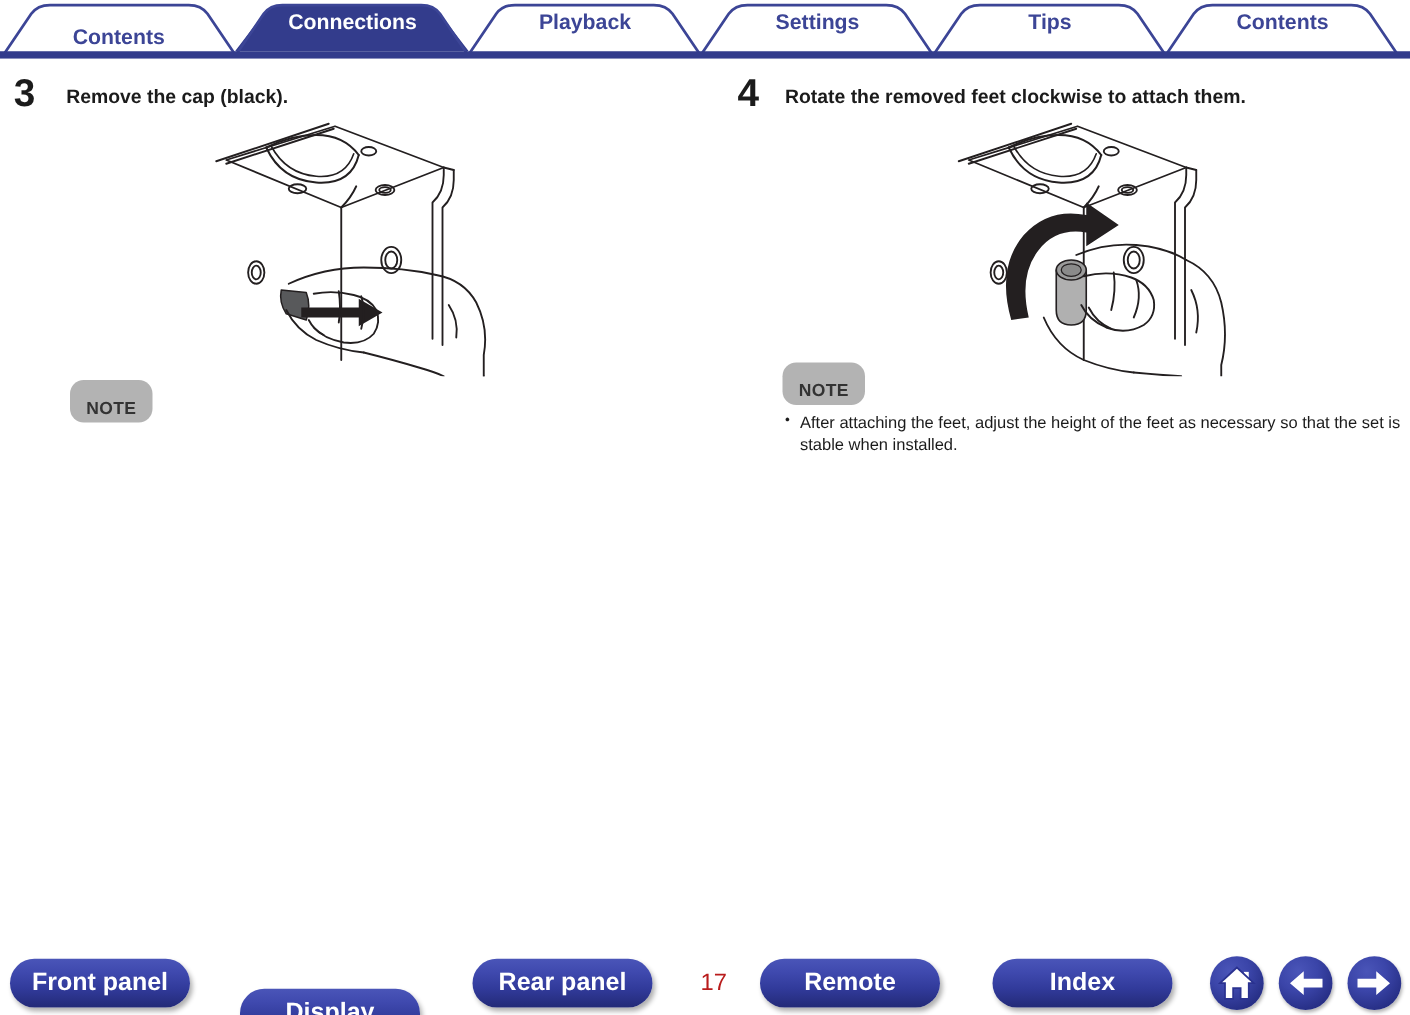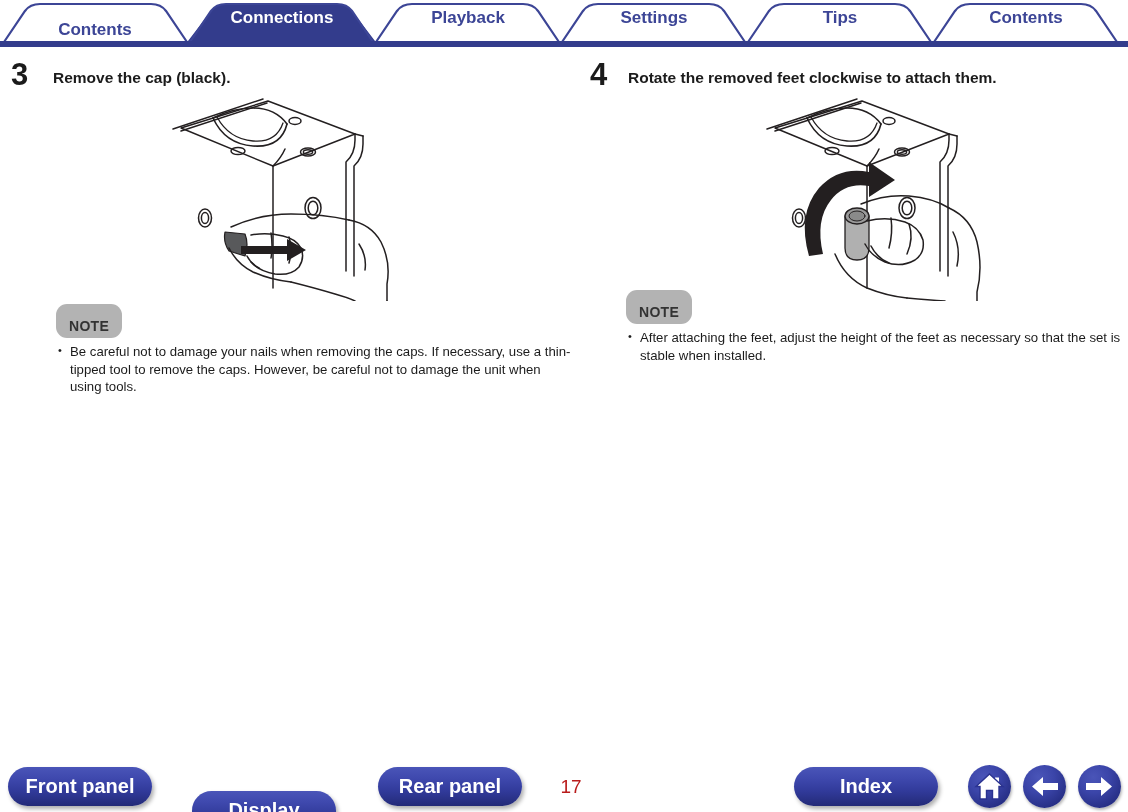--- a/index.html
+++ b/index.html
@@ -246,23 +246,20 @@
         <path d="M 128 186 Q 152 192 172 198 Q 186 202 192 205"></path>
         <path d="M 196 148 Q 204 160 202 174"></path>
 
         <path d="M 224 205 L 224 205"></path>
       </g>
     </svg>
   </div>
 
   <div class="note-block" id="note-left">
     <span class="note-badge">NOTE</span>
-    <ul class="note-list">
-      <li>Be careful not to damage your nails when removing the caps. If necessary, use a thin-tipped tool to remove the caps. However, be careful not to damage the unit when using tools.</li>
-    </ul>
   </div>
 </div>
 
 <div class="column" id="col-right">
 
   <div class="step-head">
     <div class="step-num">4</div>
     <div class="step-title">Rotate the removed feet clockwise to attach them.</div>
   </div>
 
@@ -323,20 +320,21 @@
 </div>
 
 <div id="bottombar">
 
   <div class="pill" style="left:8px;  width:144px;">Front panel</div>
   <div class="pill" style="left:192px; width:144px;margin-top:24px;">Display</div>
   <div class="pill" style="left:378px; width:144px;">Rear panel</div>
 
   <div id="page-number">17</div>
 
+  <div class="pill" style="left:608px; width:144px;">Remote</div>
   <div class="pill" style="left:794px; width:144px;">Index</div>
 
   <div class="circ" style="left:968px;">
     <svg width="43" height="43" viewBox="0 0 43 43">
       <path d="M 21.5 9 L 35 21.5 L 31 21.5 L 31 34 L 24.5 34 L 24.5 25.5 L 18.5 25.5 L 18.5 34 L 12 34 L 12 21.5 L 8 21.5 Z" fill="#ffffff"></path>
       <rect x="27" y="12.5" width="4" height="6" fill="#ffffff"></rect>
       <path d="M 21.5 9 L 35 21.5 L 31 21.5 L 31 34 L 24.5 34 L 24.5 25.5 L 18.5 25.5 L 18.5 34 L 12 34 L 12 21.5 L 8 21.5 Z" fill="none" stroke="#2a3290" stroke-width="1.4"></path>
     </svg>
   </div>
 

